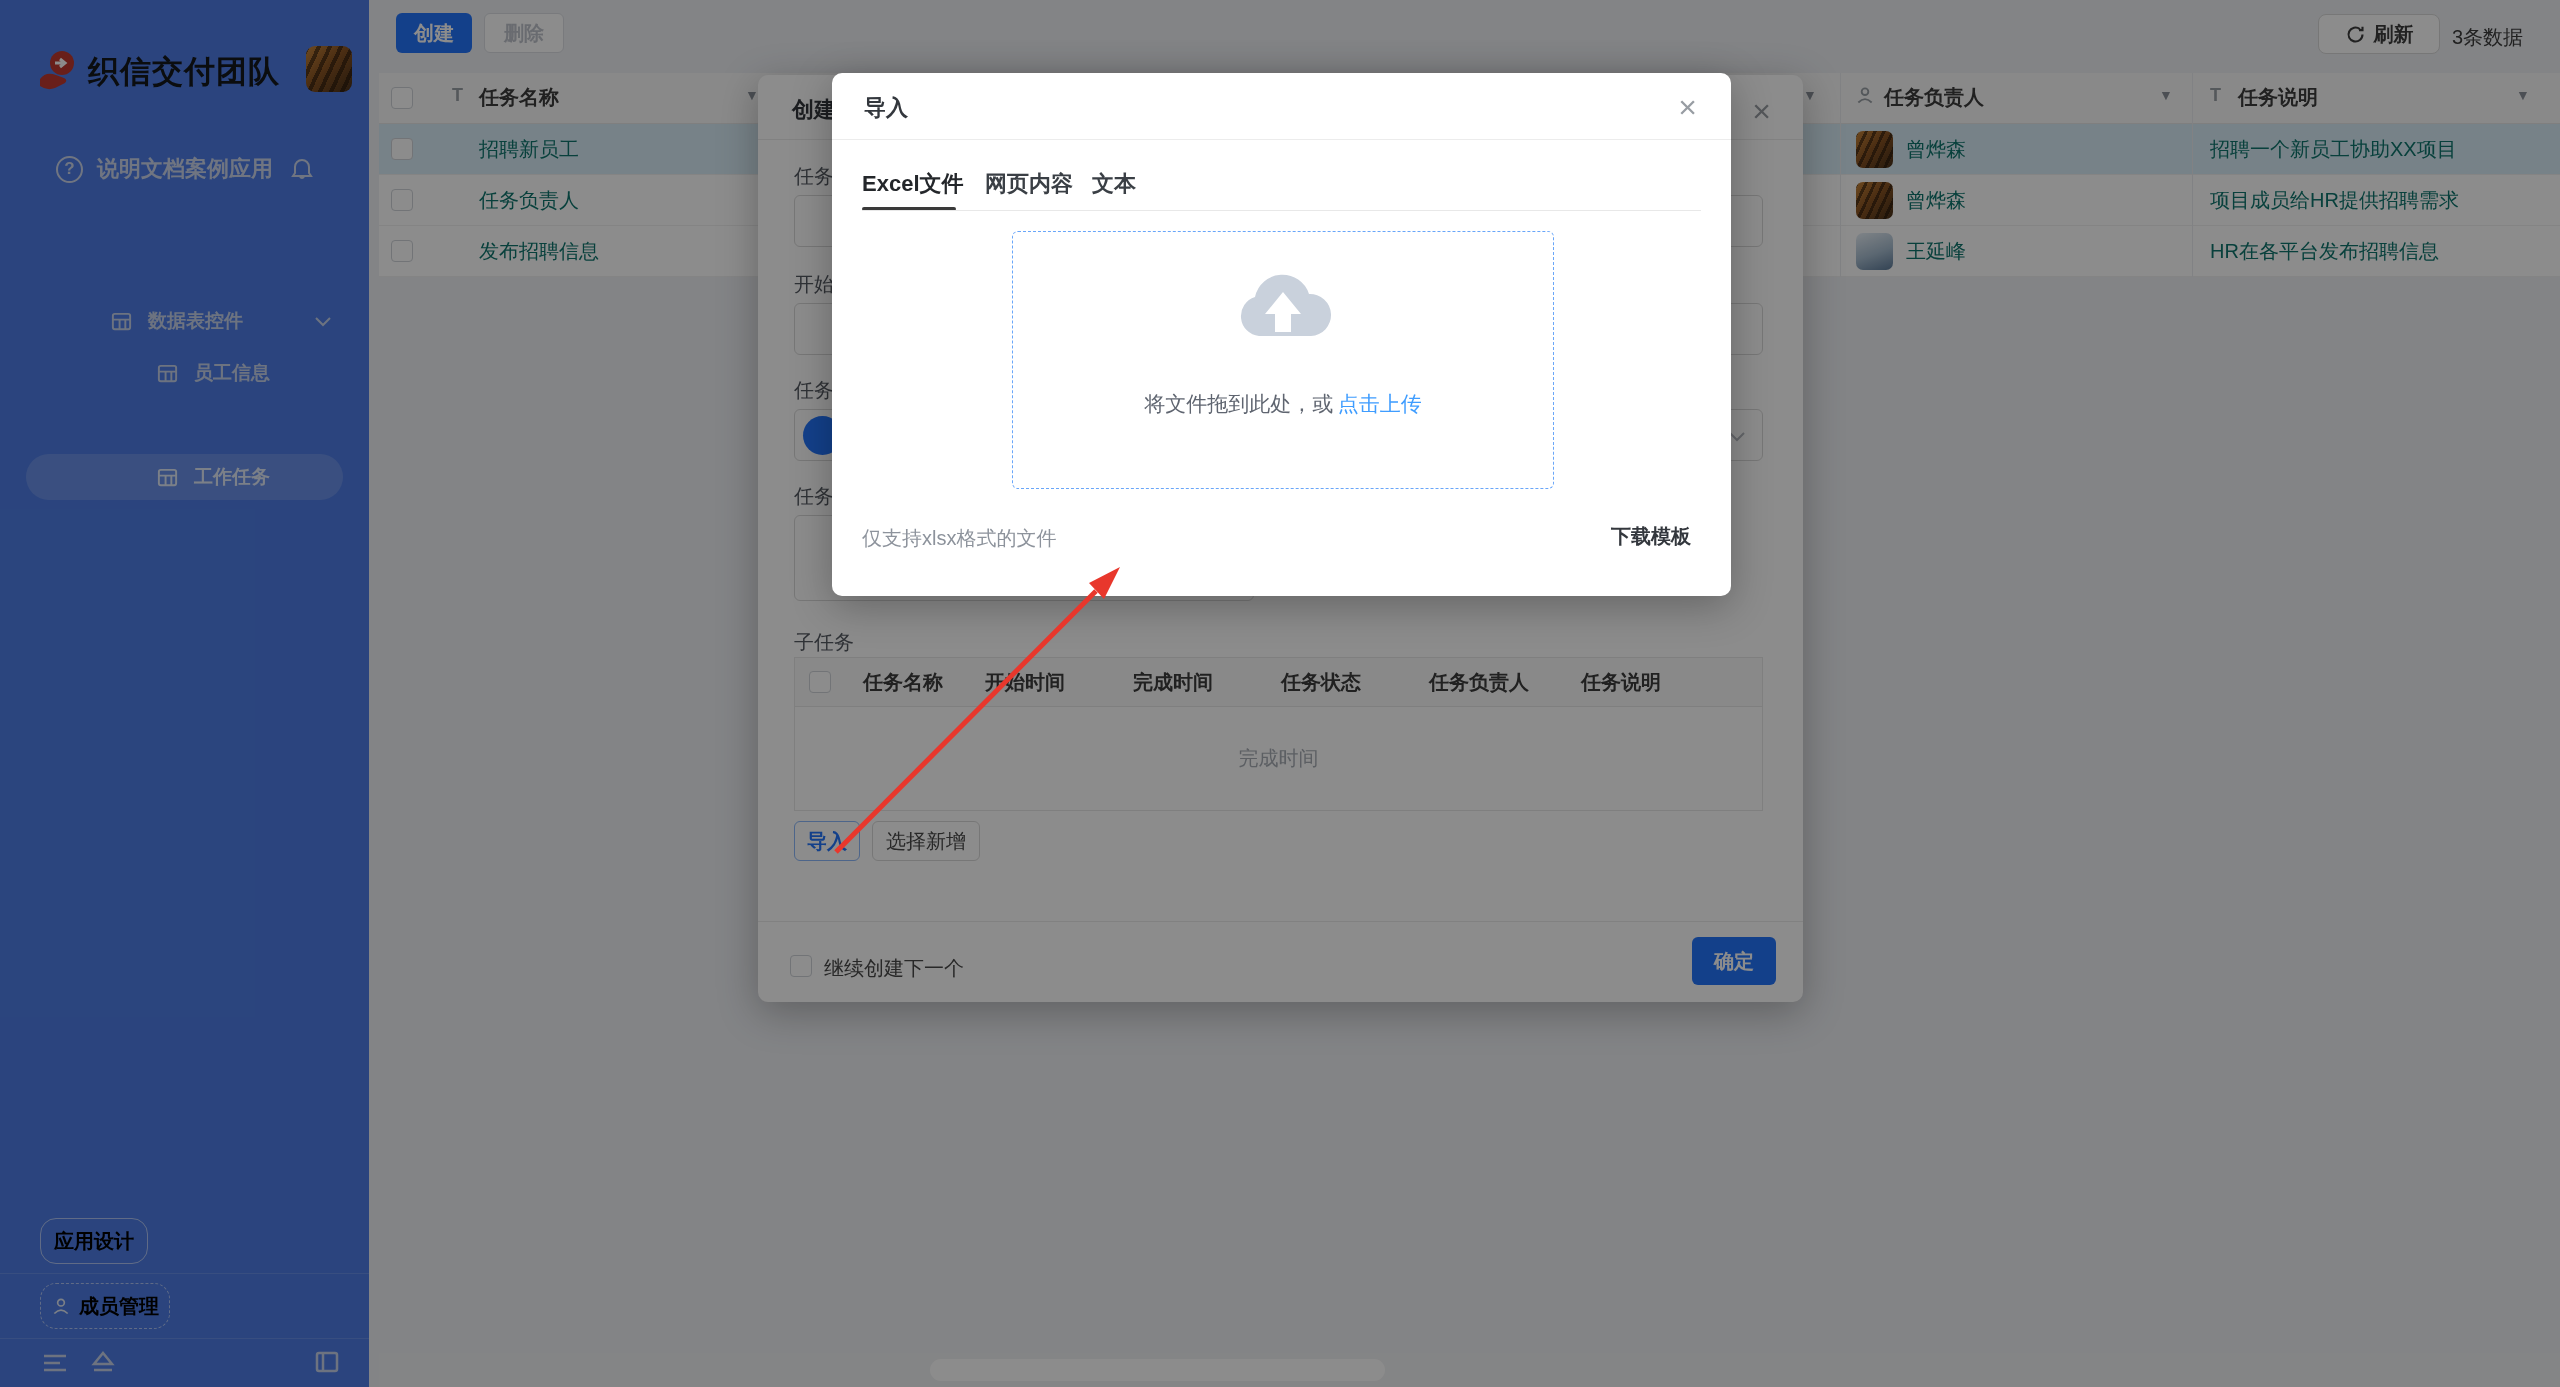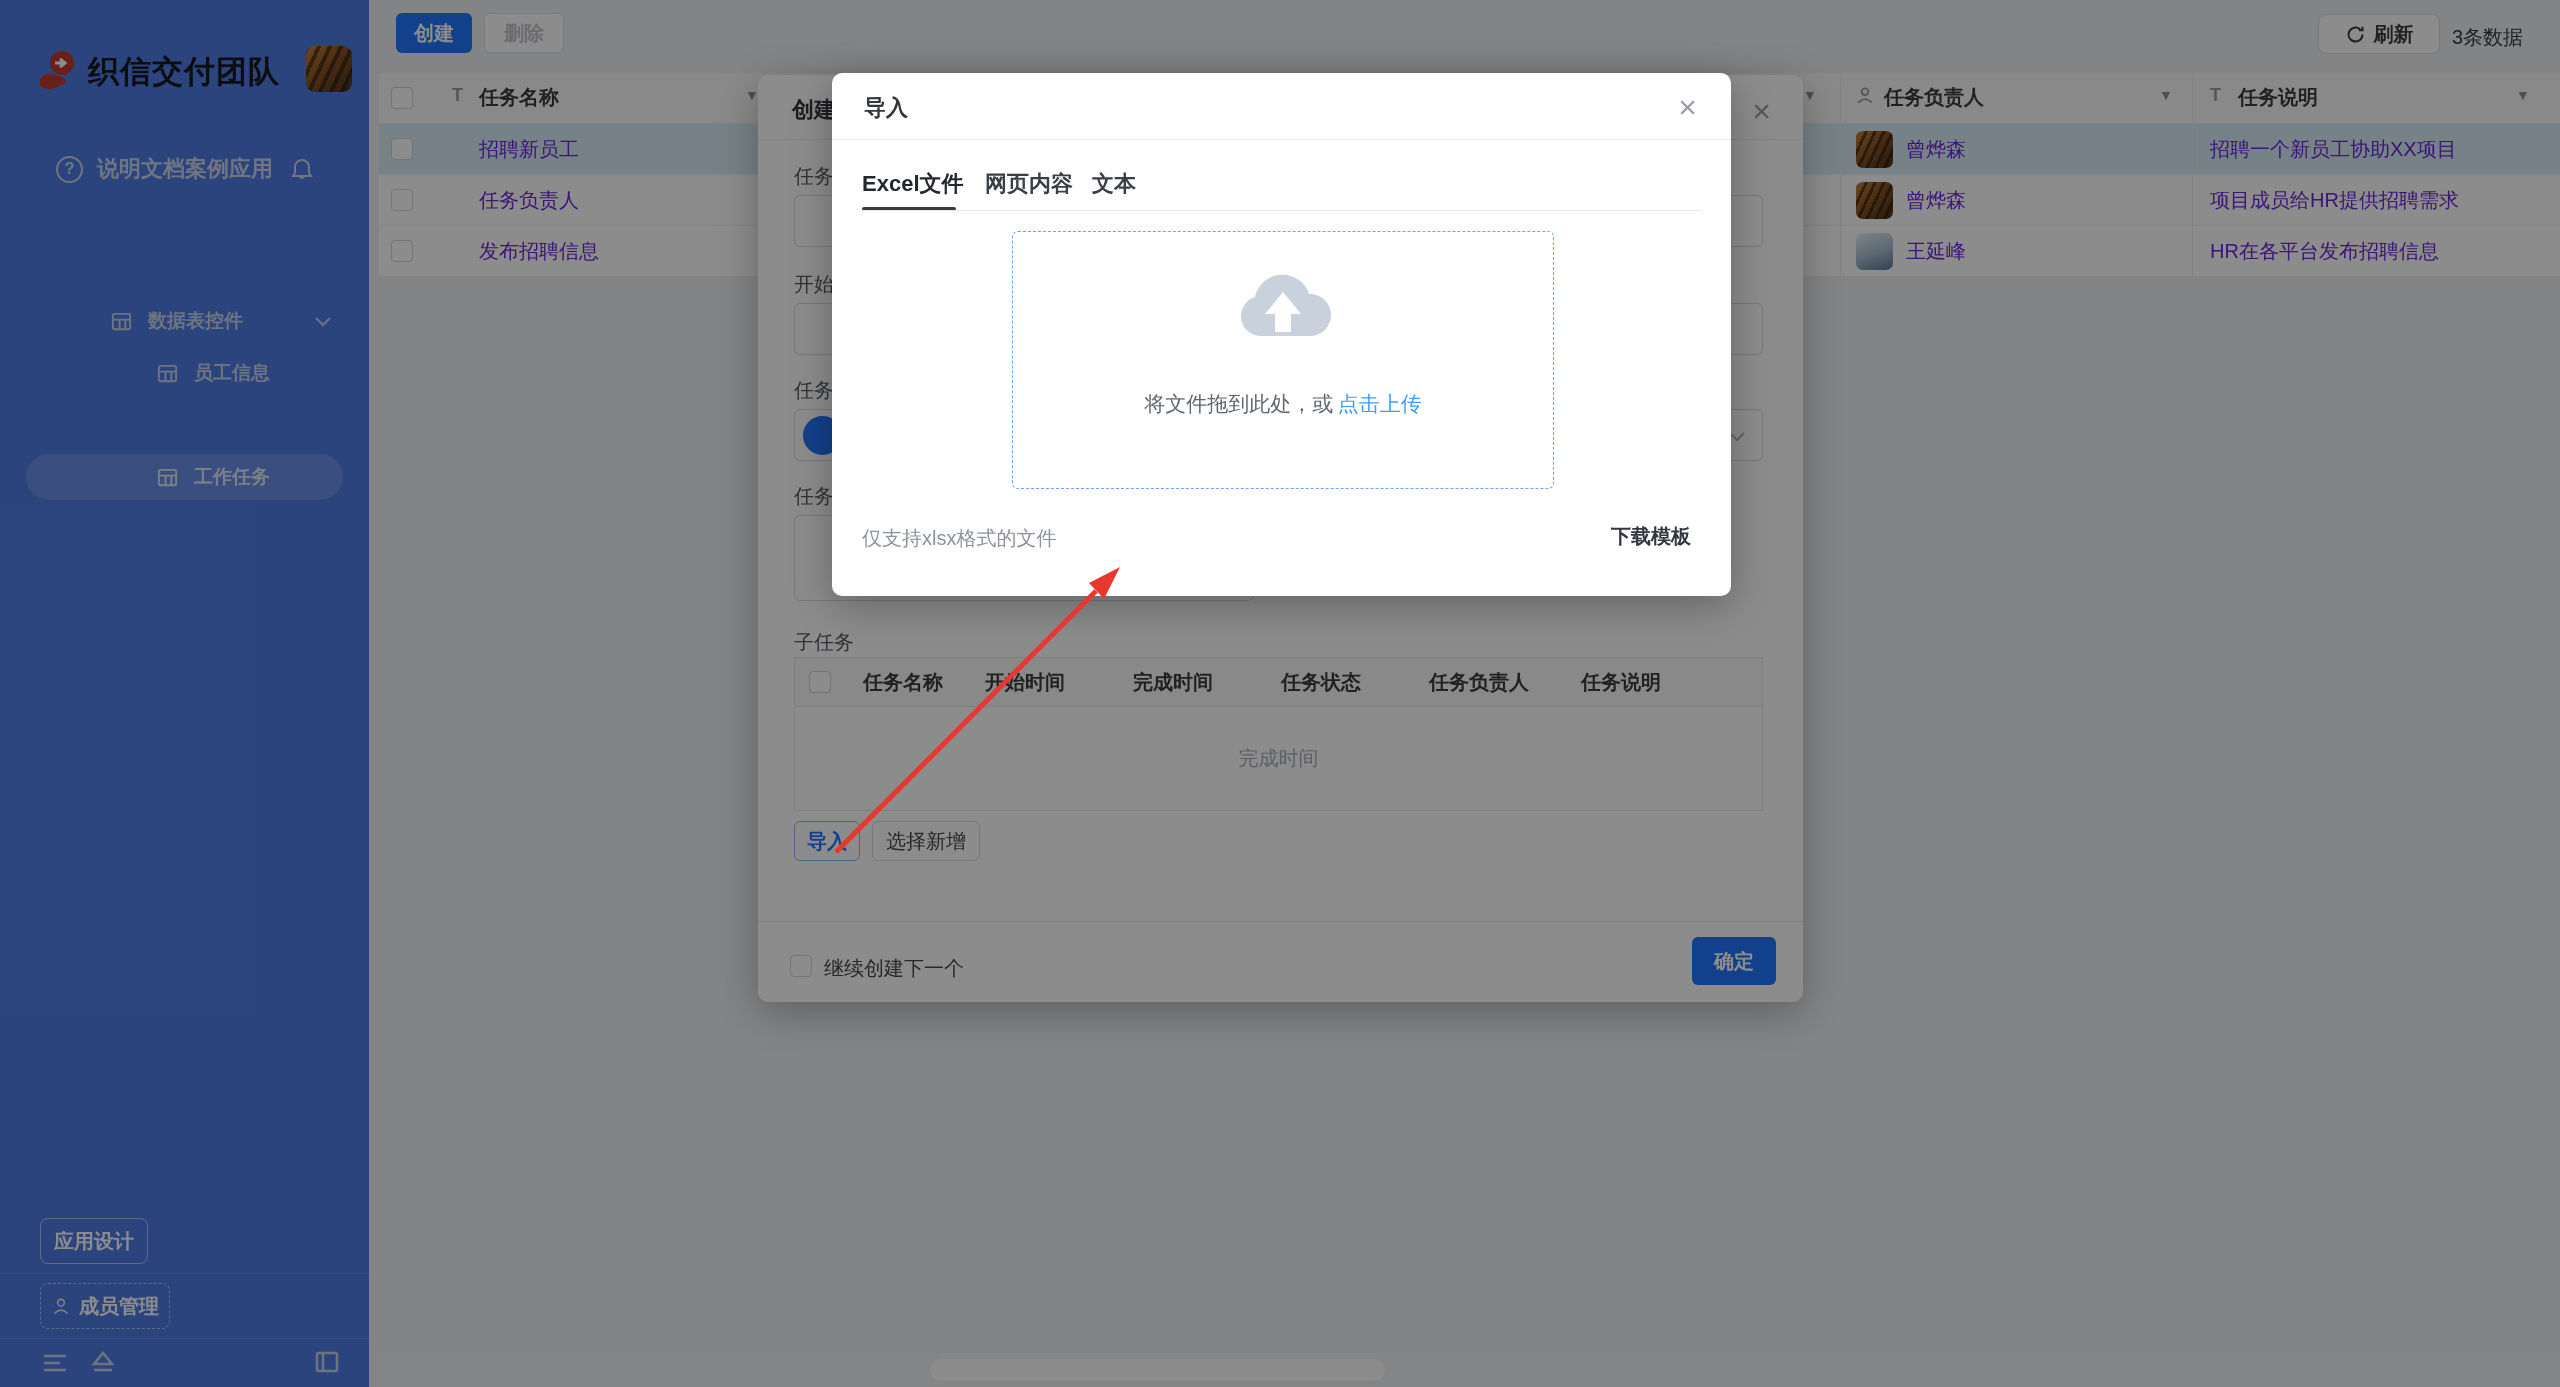--- a/index.html
+++ b/index.html
@@ -18,37 +18,37 @@
     background:repeating-linear-gradient(115deg, rgba(30,18,8,.55) 0 4px, rgba(0,0,0,0) 4px 10px); }
   .app-row { left:56px; top:152px; width:280px; height:34px; display:flex; align-items:center; color:#ccd6ec; }
   .q-circle { width:27px; height:27px; border:2.5px solid #ccd6ec; border-radius:50%; display:flex; align-items:center; justify-content:center;
     font-size:17px; font-weight:700; flex:0 0 auto; }
   .app-name { font-size:22px; font-weight:700; margin-left:14px; white-space:nowrap; }
   .bell { margin-left:16px; }
   .menu-item { left:0; width:369px; height:46px; display:flex; align-items:center; color:#c6d2ea; font-size:19px; font-weight:700; }
   .menu-sel-bg { left:26px; width:317px; height:46px; border-radius:23px; background:rgba(255,255,255,.16); }
   .mi-icon { display:inline-flex; width:26px; justify-content:center; }
   .chev { position:absolute; left:314px; top:18px; }
-  .side-btn { border:1.5px solid rgba(255,255,255,.55); border-radius:8px; color:#ffffff; font-size:20px; font-weight:700;
+  .side-btn { border:1.5px solid rgba(255,255,255,.55); border-radius:16px; color:#000000; font-size:20px; font-weight:700;
     display:flex; align-items:center; justify-content:center; background:transparent; }
   .side-div { left:0; width:369px; height:0; border-top:1px solid rgba(255,255,255,.14); }
 
   
   .btn { border-radius:6px; font-size:20px; display:flex; align-items:center; justify-content:center; }
   .btn-primary { background:#2475fc; color:#fff; font-weight:700; }
   .btn-disabled { background:#fff; border:1px solid #dcdfe4; color:#c0c4cc; font-weight:700; }
   .btn-plain { background:#fff; border:1px solid #d9d9d9; color:#3c3c3c; font-weight:700; }
   .thead { left:379px; top:73px; width:2181px; height:51px; background:#fafafa; border-bottom:1px solid #e8e8e8; z-index:11; }
   .trow { left:379px; width:2181px; height:51px; background:#fff; border-bottom:1px solid #f0f0f0; z-index:11; }
   .row-sel { background:#d9edf7; }
   .cb { width:22px; height:22px; border:1.5px solid #cfd3d9; border-radius:4px; background:#fff; }
   .hlabel { font-size:20px; font-weight:700; color:#3c3c3c; white-space:nowrap; }
   .hicon { font-size:18px; color:#9aa0a6; font-weight:700; }
   .caret { font-size:14px; color:#8a9099; }
-  .cell { font-size:20px; color:#6d28d9; white-space:nowrap; }
+  .cell { font-size:20px; color:#0f766e; white-space:nowrap; }
   .avatar { width:37px; height:37px; border-radius:7px; overflow:hidden; position:relative; }
   .av-tiger { background:linear-gradient(135deg,#c8863a 0%,#8a5423 45%,#46301a 100%); }
   .av-tiger:after { content:""; position:absolute; inset:0;
     background:repeating-linear-gradient(115deg, rgba(30,18,8,.55) 0 3px, rgba(0,0,0,0) 3px 8px); }
   .av-snow { background:linear-gradient(160deg,#e8f0f7 0%,#a6bccf 55%,#5d7a99 100%); }
   .colsep { width:1px; background:#ebedf0; z-index:12; }
   .hsb-track { left:379px; top:1353px; width:2181px; height:34px; background:#f1f2f4; z-index:11; }
   .hsb-thumb { left:930px; top:1359px; width:455px; height:22px; border-radius:11px; background:#ffffff; z-index:12; }
 
   

